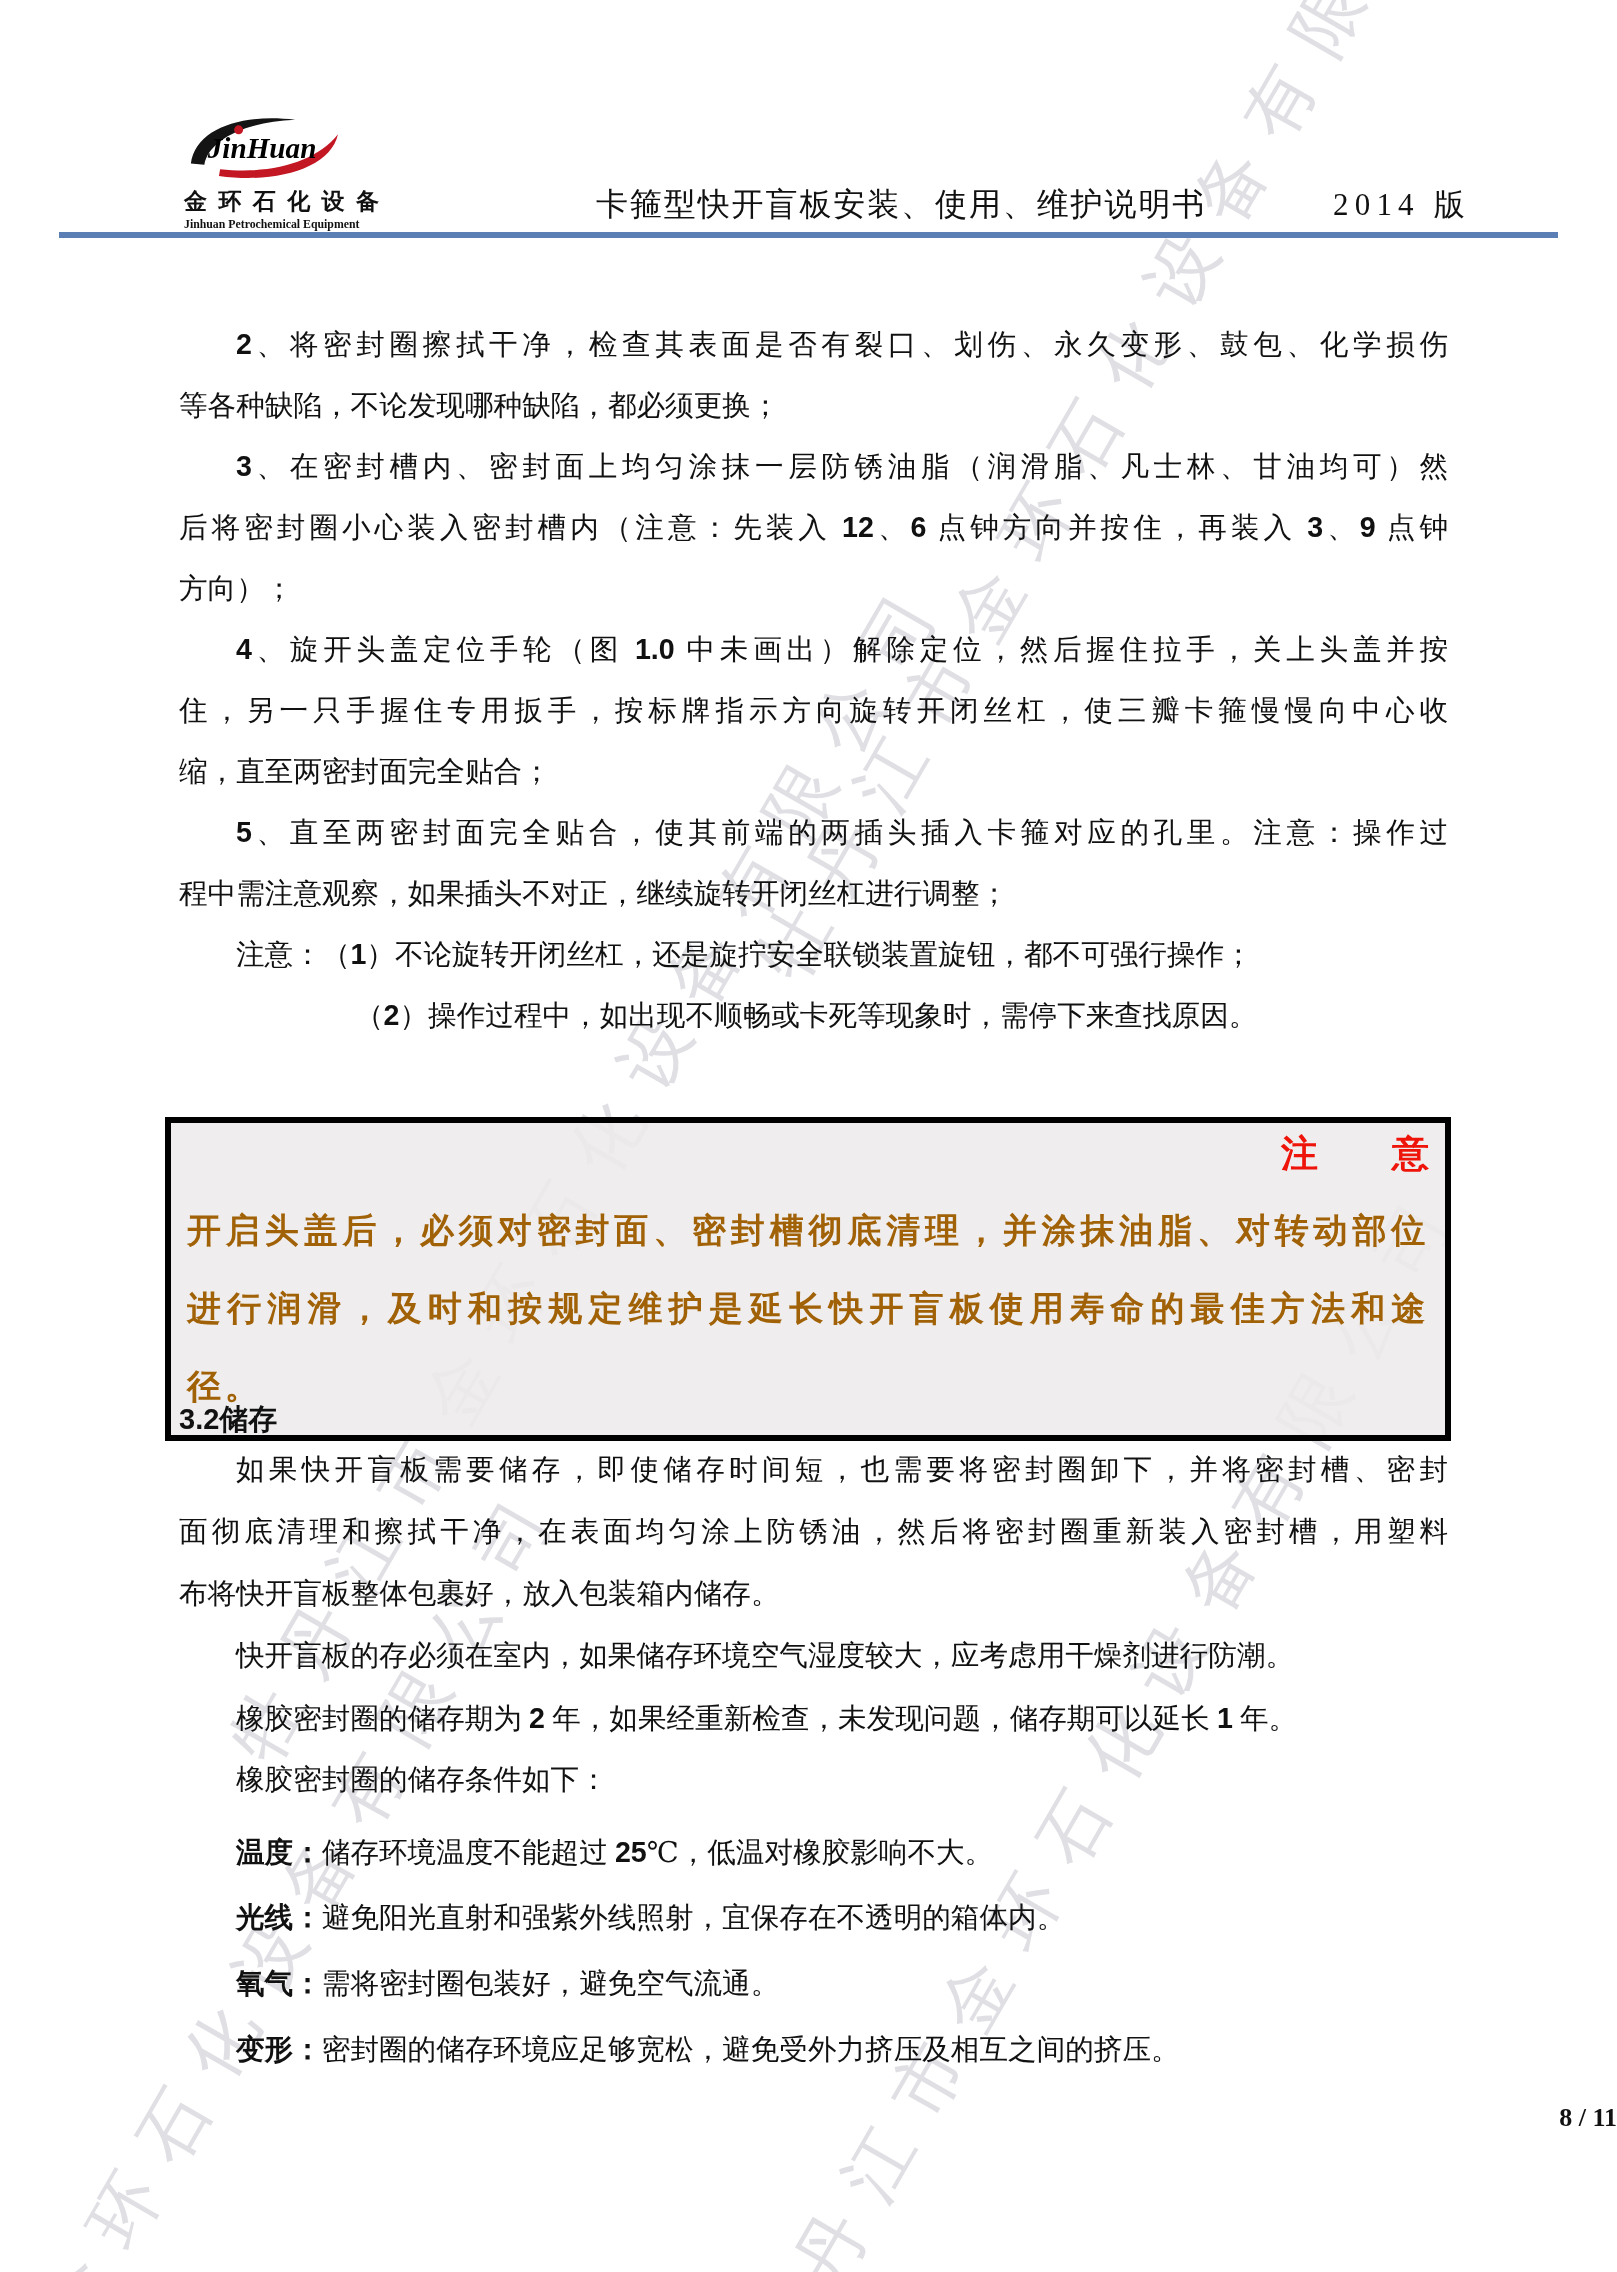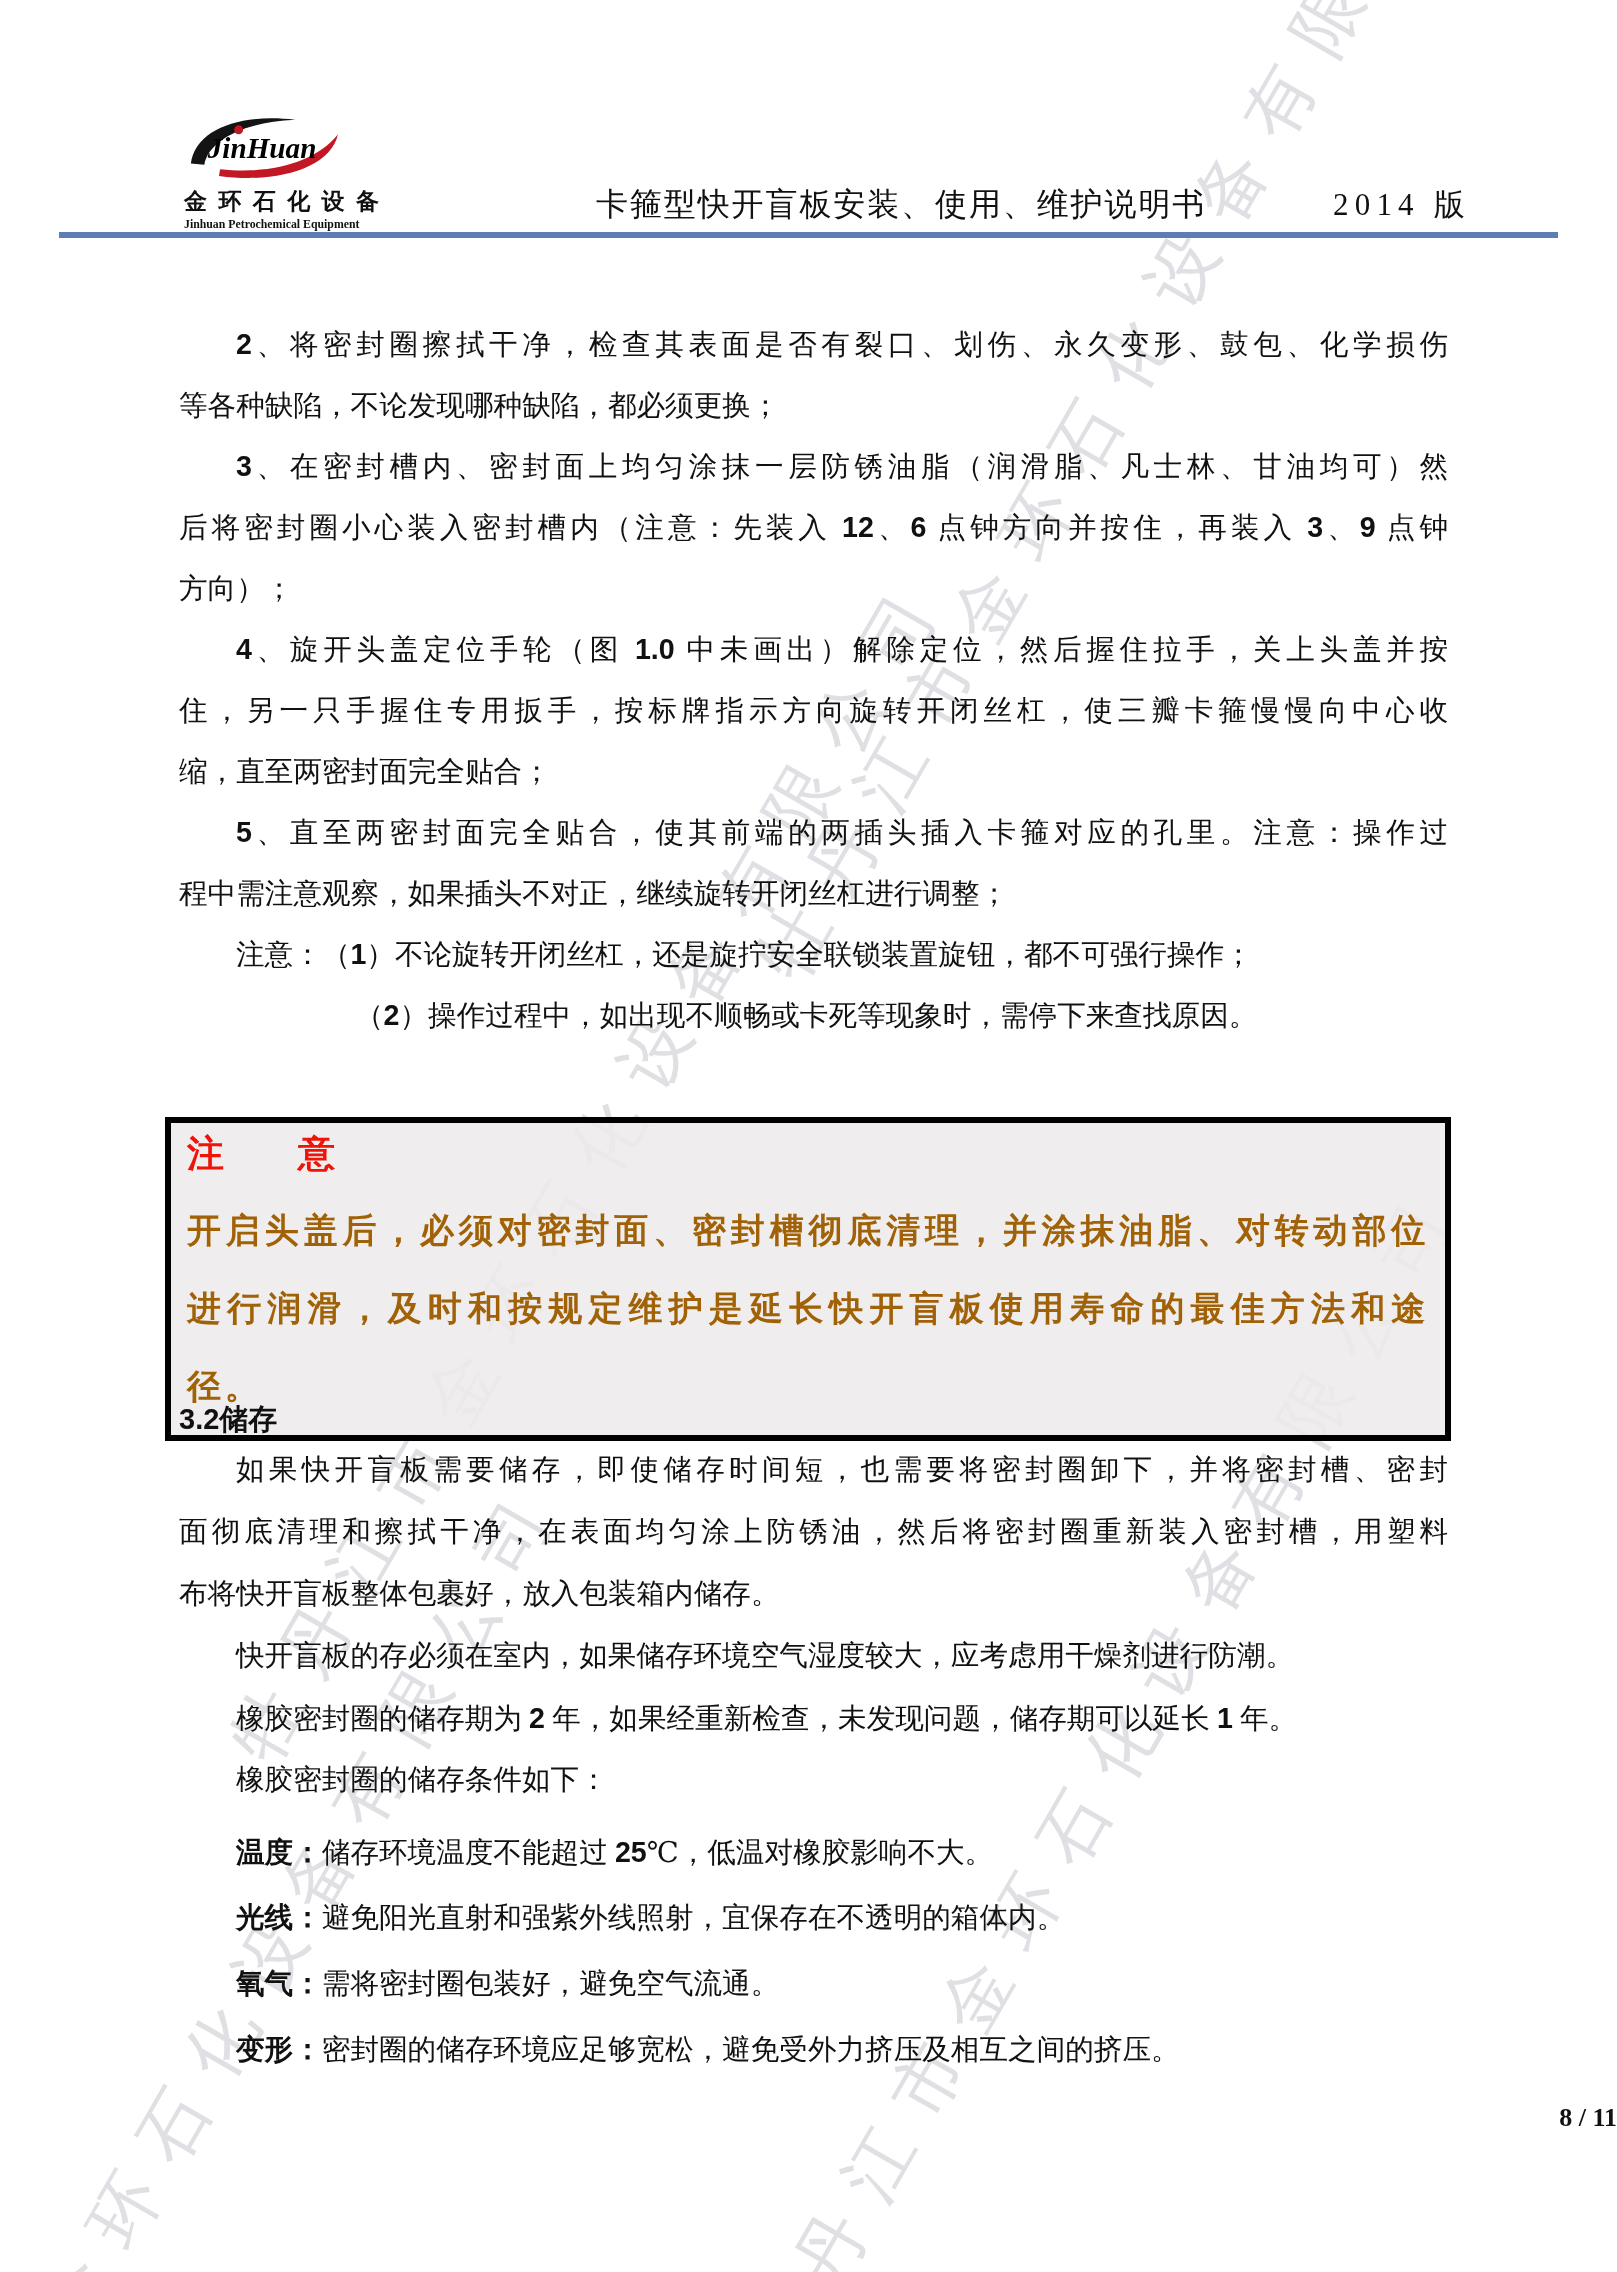--- a/index.html
+++ b/index.html
@@ -35,21 +35,21 @@
   .indent{padding-left:57px}
   .indent2{padding-left:176px}
   .lead{font-family:"Liberation Sans","DejaVu Sans",sans-serif;font-weight:bold}
   b.num{font-family:"Liberation Sans","DejaVu Sans",sans-serif;font-weight:bold}
   
   .notice{
     position:absolute;left:165px;top:1117px;width:1286px;box-sizing:border-box;z-index:2;
     background:rgba(237,235,235,.88);border:6.2px solid #000;padding:5px 16px 21px 16px;
   }
   .notice-title{
-    text-align:left;font-size:37px;font-weight:bold;color:#ee1409;line-height:52px;
+    text-align:right;font-size:37px;font-weight:bold;color:#ee1409;line-height:52px;
     font-family:"Liberation Sans","DejaVu Sans",sans-serif;white-space:pre;
   }
   .notice-line{
     font-size:34px;font-weight:bold;color:#a16207;line-height:55px;text-align:justify;
     font-family:Liberation Sans, sans-serif;letter-spacing:3.7px;margin-top:23px;
   }
   
   .storage-heading{
     position:absolute;left:179px;top:1400px;z-index:2;font-size:29px;font-weight:bold;
     font-family:"Liberation Sans","DejaVu Sans",sans-serif;white-space:nowrap;

